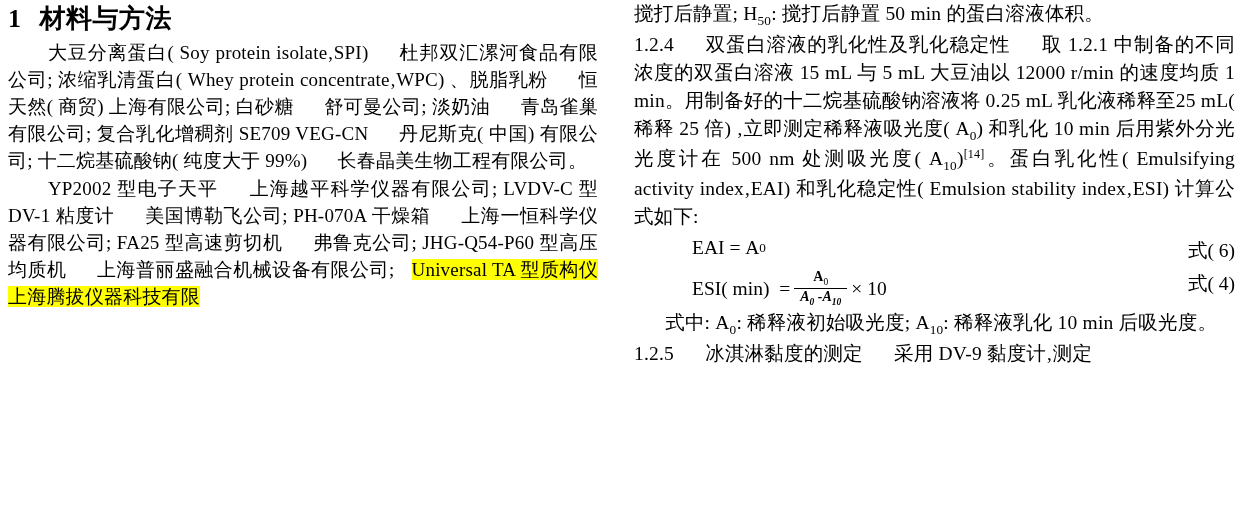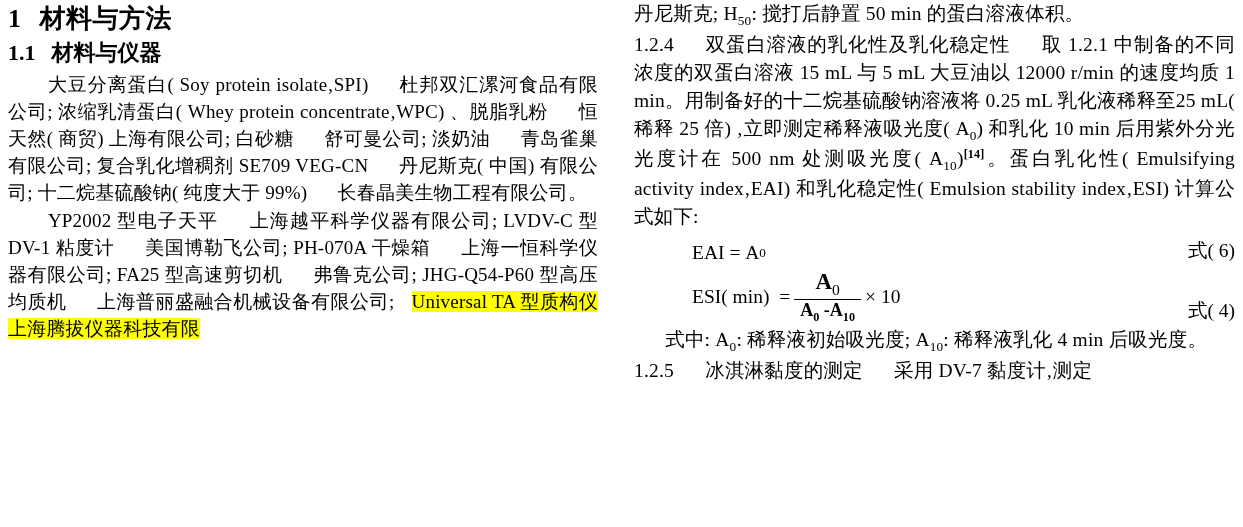--- a/index.html
+++ b/index.html
@@ -64,21 +64,21 @@
   }
   .hl {
     background: #ffff00;
   }
   .rightblock p.para {
     font-size: 19.5px;
     line-height: 1.44;
   }
   .formula-row {
     display: flex;
-    align-items: flex-end;
+    align-items: flex-start;
     font-size: 19.5px;
     margin: 6px 0 2px 0;
   }
   .formula-row .fml {
     margin-left: 58px;
     display: flex;
     align-items: center;
     white-space: nowrap;
   }
   .formula-row .tag {
@@ -87,41 +87,41 @@
   }
   .frac {
     display: inline-flex;
     flex-direction: column;
     align-items: center;
     vertical-align: middle;
     margin: 0 4px;
     line-height: 1.05;
   }
   .frac .top {
-    font-size: 23px;
+    font-size: 14px;
     padding: 0 6px 1px 6px;
   }
   .frac .bar {
     width: 100%;
     height: 1px;
     background: #000;
   }
   .frac .bot {
-    font-size: 18px;
+    font-size: 14px;
     padding: 1px 6px 0 6px;
     font-weight: bold;
+    font-style: italic;
   }
   sub {
     font-size: 0.68em;
     vertical-align: sub;
   }
   sup {
     font-size: 0.62em;
     vertical-align: super;
-    font-weight: bold;
   }
   .sp {
     display: inline-block;
     width: 1.6em;
   }
   .sp-sm {
     display: inline-block;
     width: 0.9em;
   }
   .mi {
@@ -132,33 +132,30 @@
 <body>
 
 <div class="page">
 
   <div class="col col-left">
 
     <h1 class="sec">
       <span class="num">1</span><span>材料与方法</span>
     </h1>
 
-    <h2 class="sub">
-      <span class="num">1.1</span><span>材料与仪器</span>
-    </h2>
 
     <p class="para indent"><span>大豆分离蛋白( Soy protein isolate‚SPI)</span><span class="sp"></span><span>杜邦双汇漯河食品有限公司; 浓缩乳清蛋白( Whey protein concentrate‚WPC) 、脱脂乳粉</span><span class="sp"></span><span>恒天然( 商贸) 上海有限公司; 白砂糖</span><span class="sp"></span><span>舒可曼公司; 淡奶油</span><span class="sp"></span><span>青岛雀巢有限公司; 复合乳化增稠剂 SE709 VEG-CN</span><span class="sp"></span><span>丹尼斯克( 中国) 有限公司; 十二烷基硫酸钠( 纯度大于 99%)</span><span class="sp"></span><span>长春晶美生物工程有限公司。</span></p>
 
     <p class="para indent"><span>YP2002 型电子天平</span><span class="sp"></span><span>上海越平科学仪器有限公司; LVDV-C 型 DV-1 粘度计</span><span class="sp"></span><span>美国博勒飞公司; PH-070A 干燥箱</span><span class="sp"></span><span>上海一恒科学仪器有限公司; FA25 型高速剪切机</span><span class="sp"></span><span>弗鲁克公司; JHG-Q54-P60 型高压均质机</span><span class="sp"></span><span>上海普丽盛融合机械设备有限公司;</span><span class="sp-sm"></span><span class="hl">Universal TA 型质构仪    上海腾拔仪器科技有限</span></p>
 
   </div>
 
   <div class="col col-right rightblock">
 
-    <p class="para"><span>丹尼斯克; H</span><sub>50</sub><span>: 搅打后静置 50 min 的蛋白溶液体积。</span></p>
+    <p class="para"><span>搅打后静置; H</span><sub>50</sub><span>: 搅打后静置 50 min 的蛋白溶液体积。</span></p>
 
     <p class="para"><span>1.2.4</span><span class="sp"></span><span>双蛋白溶液的乳化性及乳化稳定性</span><span class="sp"></span><span>取 1.2.1 中制备的不同浓度的双蛋白溶液 15 mL 与 5 mL 大豆油以 12000 r/min 的速度均质 1 min。用制备好的十二烷基硫酸钠溶液将 0.25 mL 乳化液稀释至25 mL( 稀释 25 倍) ‚立即测定稀释液吸光度( A</span><sub>0</sub><span>) 和乳化 10 min 后用紫外分光光度计在 500 nm 处测吸光度( A</span><sub>10</sub><span>)</span><sup>[14]</sup><span>。蛋白乳化性( Emulsifying activity index‚EAI) 和乳化稳定性( Emulsion stability index‚ESI) 计算公式如下:</span></p>
 
     <div class="formula-row">
       <span class="fml">
         <span class="mi">EAI</span>&nbsp;<span>=</span>&nbsp;<span>A</span><sub>0</sub>
       </span>
       <span class="tag">式( 6)</span>
     </div>
 
@@ -168,19 +165,19 @@
         <span class="frac">
           <span class="top"><b>A</b><sub>0</sub></span>
           <span class="bar"></span>
           <span class="bot"><span>A</span><sub>0</sub>&nbsp;<span>-A</span><sub>10</sub></span>
         </span>
         <span>× 10</span>
       </span>
       <span class="tag">式( 4)</span>
     </div>
 
-    <p class="para"><span class="sp"></span><span>式中: A</span><sub>0</sub><span>: 稀释液初始吸光度; A</span><sub>10</sub><span>: 稀释液乳化 4 min 后吸光度。</span></p>
+    <p class="para"><span class="sp"></span><span>式中: A</span><sub>0</sub><span>: 稀释液初始吸光度; A</span><sub>10</sub><span>: 稀释液乳化 10 min 后吸光度。</span></p>
 
-    <p class="para"><span>1.2.5</span><span class="sp"></span><span>冰淇淋黏度的测定</span><span class="sp"></span><span>采用 DV-7 黏度计‚测定</span></p>
+    <p class="para"><span>1.2.5</span><span class="sp"></span><span>冰淇淋黏度的测定</span><span class="sp"></span><span>采用 DV-9 黏度计‚测定</span></p>
 
   </div>
 
 </div>
 
 </body></html>

